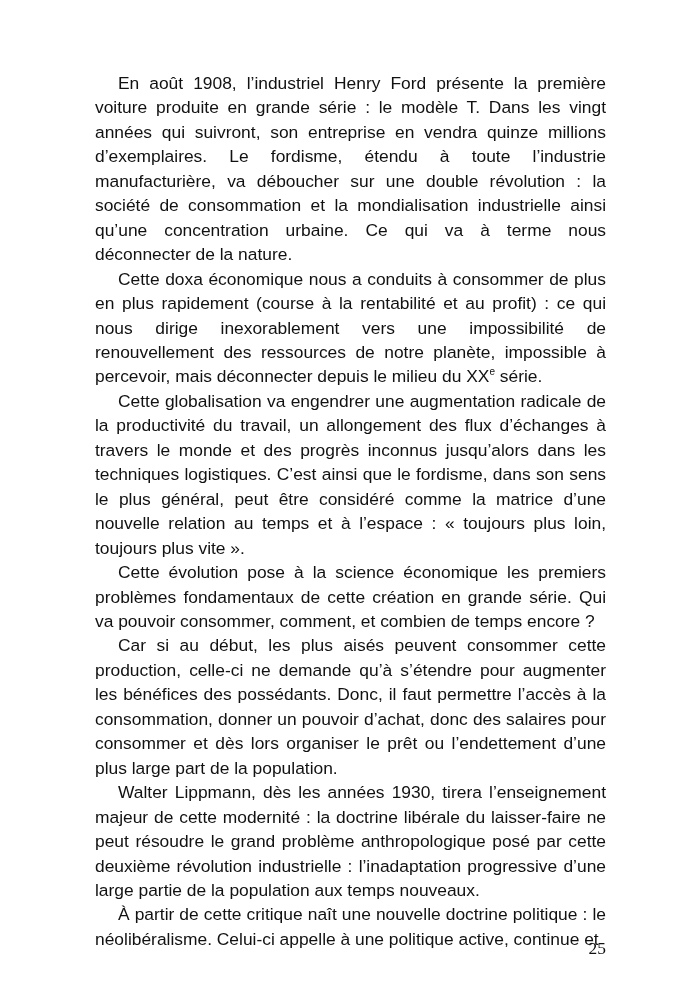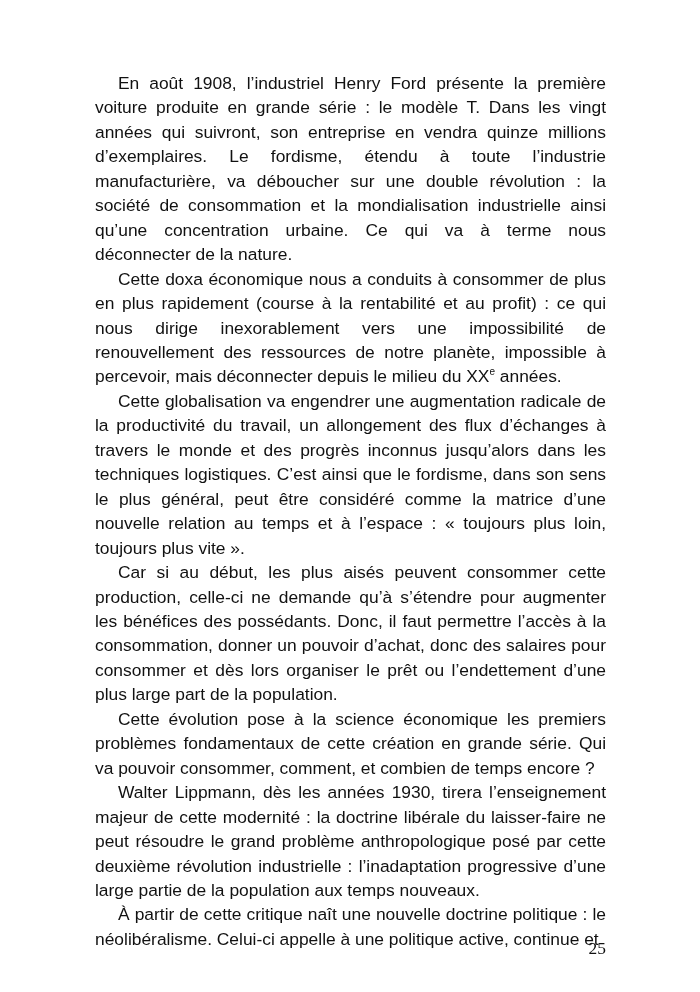--- a/index.html
+++ b/index.html
@@ -46,21 +46,21 @@
       font-family: "Liberation Serif", "DejaVu Serif", serif;
       font-size: 17.4px;
       color: #111111;
     }
   </style>
 </head>
 <body>
 
 <div class="page">
   <p>En août 1908, l’industriel Henry Ford présente la première voiture produite en grande série : le modèle T. Dans les vingt années qui suivront, son entreprise en vendra quinze millions d’exemplaires. Le fordisme, étendu à toute l’industrie manufacturière, va déboucher sur une double révolution : la société de consommation et la mondialisation industrielle ainsi qu’une concentration urbaine. Ce qui va à terme nous déconnecter de la nature.</p>
-  <p><span>Cette doxa économique nous a conduits à consommer de plus en plus rapidement (course à la rentabilité et au profit) : ce qui nous dirige inexorablement vers une impossibilité de renouvellement des ressources de notre planète, impossible à percevoir, mais déconnecter depuis le milieu du XX</span><sup>e</sup><span> années.</span></p>
+  <p><span>Cette doxa économique nous a conduits à consommer de plus en plus rapidement (course à la rentabilité et au profit) : ce qui nous dirige inexorablement vers une impossibilité de renouvellement des ressources de notre planète, impossible à percevoir, mais déconnecter depuis le milieu du XX</span><sup>e</sup><span> série.</span></p>
   <p>Cette globalisation va engendrer une augmentation radicale de la productivité du travail, un allongement des flux d’échanges à travers le monde et des progrès inconnus jusqu’alors dans les techniques logistiques. C’est ainsi que le fordisme, dans son sens le plus général, peut être considéré comme la matrice d’une nouvelle relation au temps et à l’espace : « toujours plus loin, toujours plus vite ».</p>
+  <p>Cette évolution pose à la science économique les premiers problèmes fondamentaux de cette création en grande série. Qui va pouvoir consommer, comment, et combien de temps encore ?</p>
   <p>Car si au début, les plus aisés peuvent consommer cette production, celle-ci ne demande qu’à s’étendre pour augmenter les bénéfices des possédants. Donc, il faut permettre l’accès à la consommation, donner un pouvoir d’achat, donc des salaires pour consommer et dès lors organiser le prêt ou l’endettement d’une plus large part de la population.</p>
-  <p>Cette évolution pose à la science économique les premiers problèmes fondamentaux de cette création en grande série. Qui va pouvoir consommer, comment, et combien de temps encore ?</p>
   <p>Walter Lippmann, dès les années 1930, tirera l’enseignement majeur de cette modernité : la doctrine libérale du laisser-faire ne peut résoudre le grand problème anthropologique posé par cette deuxième révolution industrielle : l’inadaptation progressive d’une large partie de la population aux temps nouveaux.</p>
   <p>À partir de cette critique naît une nouvelle doctrine politique : le néolibéralisme. Celui-ci appelle à une politique active, continue et</p>
 </div>
 
 <div class="page-number">25</div>
 
 </body></html>

